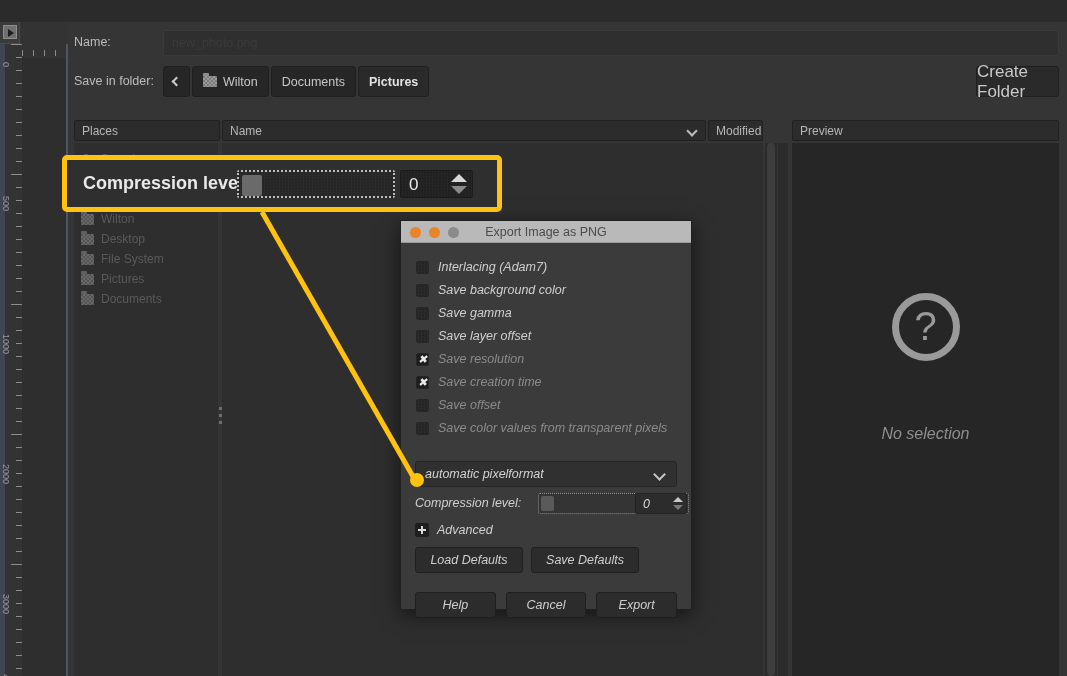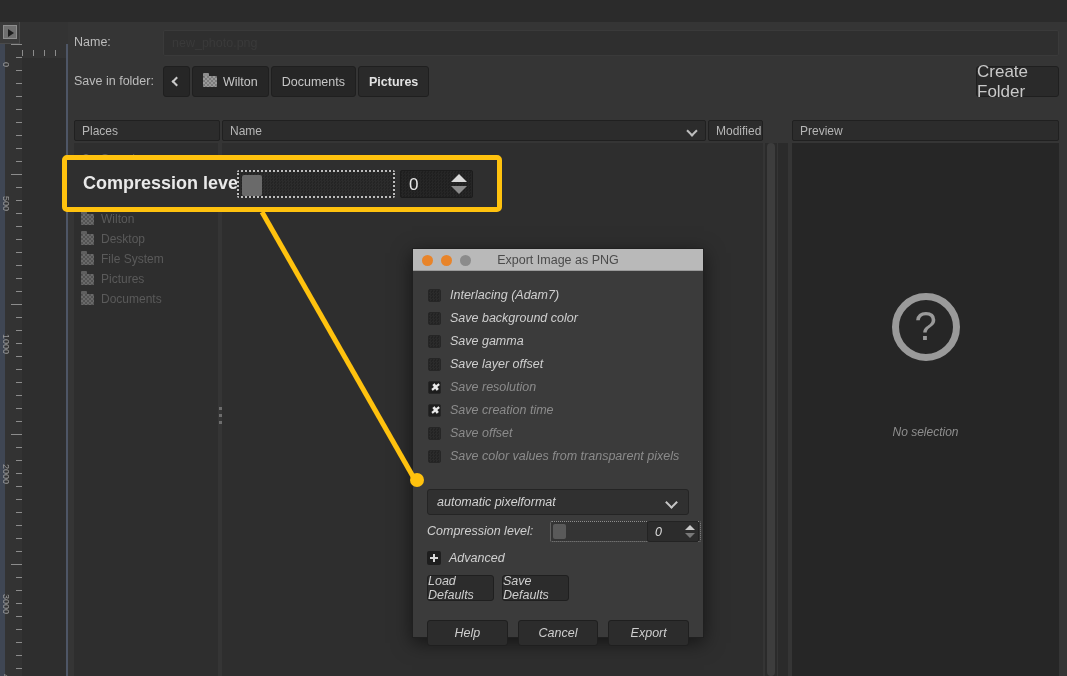--- a/index.html
+++ b/index.html
@@ -213,30 +213,29 @@
     width: 68px; height: 68px; border-radius: 50%;
     border: 7px solid #9a9a9a; display: flex; align-items: center;
     justify-content: center;
   }
   .qmark span {
     font-size: 40px; color: #9a9a9a; font-family: "Liberation Sans", sans-serif;
     line-height: 1; margin-top: -3px;
   }
   .nosel {
     position: absolute; left: 0; top: 282px; width: 267px; text-align: center;
-    font-size: 12px; font-style: italic; color: #8e8e8e;
+    font-size: 16px; font-style: italic; color: #8e8e8e;
   }
 
   
   .png-dialog {
-    position: absolute; left: 412px; top: 220px; width: 292px; height: 390px;
+    position: absolute; left: 400px; top: 220px; width: 292px; height: 390px;
     background: #3b3b3b;
     border: 1px solid #202020;
     box-shadow: 0 5px 18px rgba(0,0,0,.55);
-    margin-top: 28px;
   }
   .png-titlebar {
     position: absolute; left: 0; top: 0; width: 290px; height: 22px;
     background: #b9b9b9; border-bottom: 1px solid #9a9a9a;
   }
   .png-titlebar .dots { position: absolute; left: 9px; top: 6px; display: flex; gap: 8px; }
   .png-titlebar .d { width: 11px; height: 11px; border-radius: 50%; }
   .png-titlebar .d.o { background: #e8842a; }
   .png-titlebar .d.g { background: #8b8b8b; }
   .png-titlebar .t {
@@ -311,21 +310,21 @@
   }
   .plusbox:before { left: 3px; top: 6px; width: 8px; height: 2px; }
   .plusbox:after  { left: 6px; top: 3px; width: 2px; height: 8px; }
 
   .defbtns { position: absolute; left: 14px; top: 304px; display: flex; gap: 8px; }
   .btn {
     background: #2c2c2c; border: 1px solid #1f1f1f; border-radius: 3px;
     font-size: 12.5px; color: #cecece; display: flex; align-items: center;
     justify-content: center; height: 26px;
   }
-  .defbtns .btn { width: 67px; }
+  .defbtns .btn { width: 108px; }
 
   .actions {
     position: absolute; left: 14px; top: 349px; width: 262px;
     display: flex; gap: 10px;
   }
   .actions .btn { width: 81px; height: 26px; }
 
   
   .callout {
     position: absolute; left: 62px; top: 155px; width: 440px; height: 57px;

